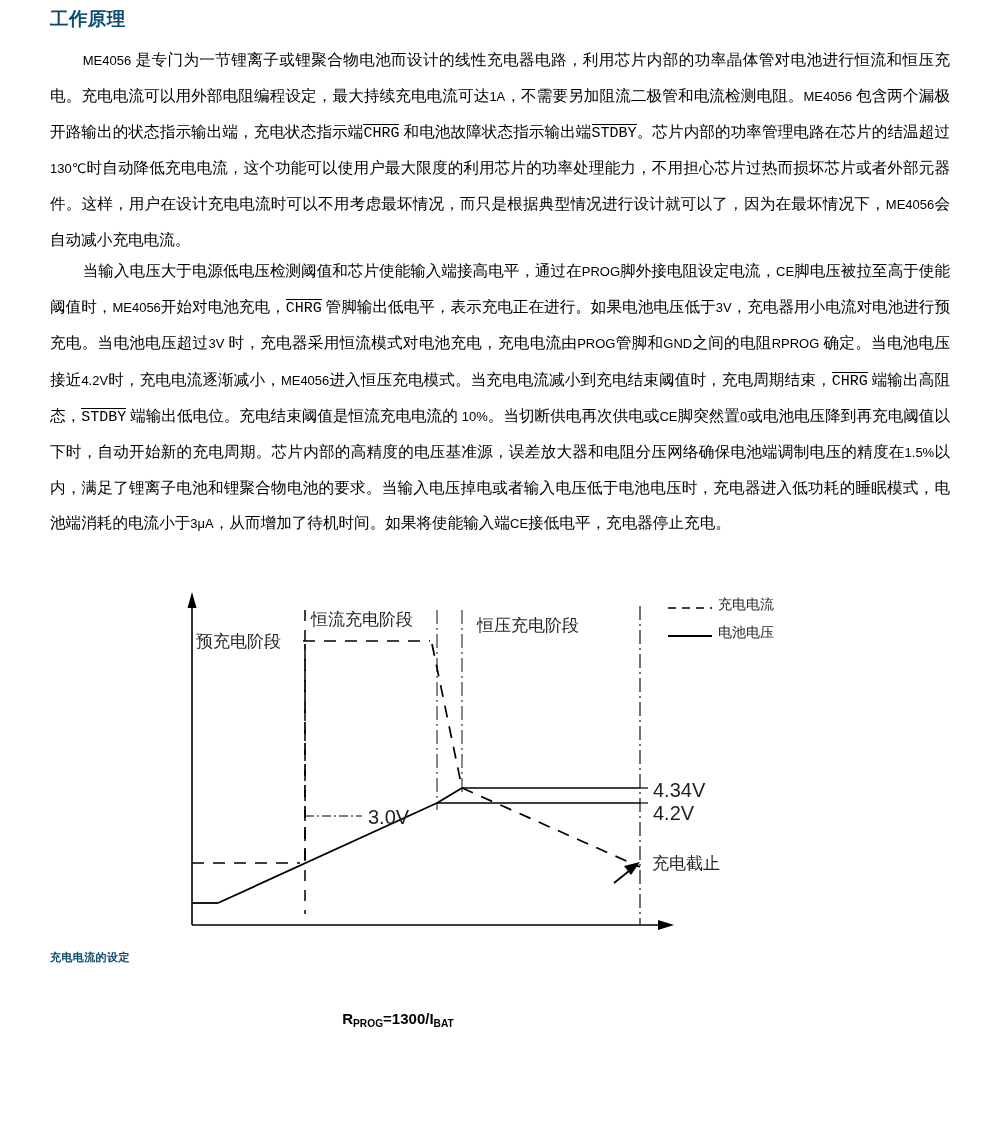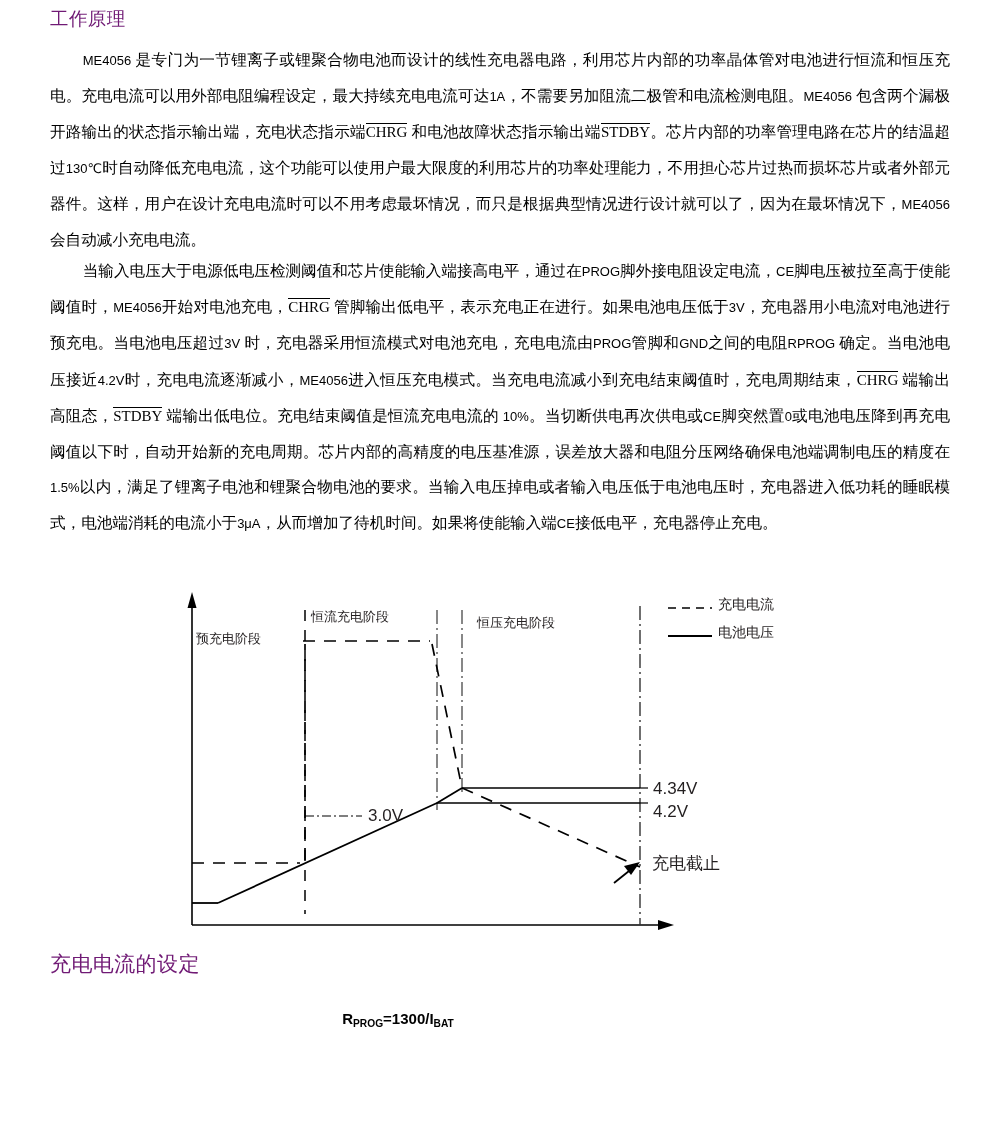--- a/index.html
+++ b/index.html
@@ -19,28 +19,28 @@
     position: relative;
     width: 991px;
     height: 1136px;
     padding: 0;
   }
 
   
   .h-sec {
     position: absolute;
     font-family: "Liberation Sans", "DejaVu Sans", sans-serif;
-    font-weight: normal;
+    font-weight: bold;
     font-size: 18.5px;
     letter-spacing: 0.4px;
-    color: #701a75;
+    color: #0c4a6e;
     white-space: nowrap;
   }
   #heading-gongzuo { left: 50px; top: 6px; }
-  #heading-shending { left: 50px; top: 950px; font-size: 21px; }
+  #heading-shending { left: 50px; top: 950px; font-size: 11px; }
 
   
   .para {
     position: absolute;
     left: 50px;
     width: 900px;
     font-size: 15.6px;
     line-height: 35.2px;
     text-align: justify;
     text-justify: inter-ideograph;
@@ -53,21 +53,21 @@
   #para-5 { top: 1043px; }
 
   .indent { display: inline-block; width: 2.1em; }
 
   
   .lat {
     font-family: "Liberation Sans", "DejaVu Sans", sans-serif;
     font-size: 13px;
   }
   .ovl {
-    font-family: Liberation Serif, serif;
+    font-family: Liberation Mono, monospace;
     font-size: 15px;
     border-top: 1.3px solid #000;
     padding-top: 1px;
     display: inline-block;
     line-height: 1.05;
   }
   sub {
     font-size: 0.68em;
     line-height: 0;
     vertical-align: -0.28em;
@@ -95,23 +95,23 @@
     height: 350px;
   }
   #figure svg { display: block; }
 
   .fig-label {
     position: absolute;
     font-family: "Liberation Sans", "DejaVu Sans", sans-serif;
     color: #231f20;
     white-space: nowrap;
   }
-  .fig-stage { font-size: 13px; }
+  .fig-stage { font-size: 17px; }
   .fig-legend { font-size: 14px; }
-  .fig-volt { font-size: 17px; }
+  .fig-volt { font-size: 20px; }
   .fig-note { font-size: 17px; }
 </style>
 </head>
 <body>
 
 <div class="page">
 
   <div class="h-sec" id="heading-gongzuo">工作原理</div>
 
   <div class="para" id="para-1">

